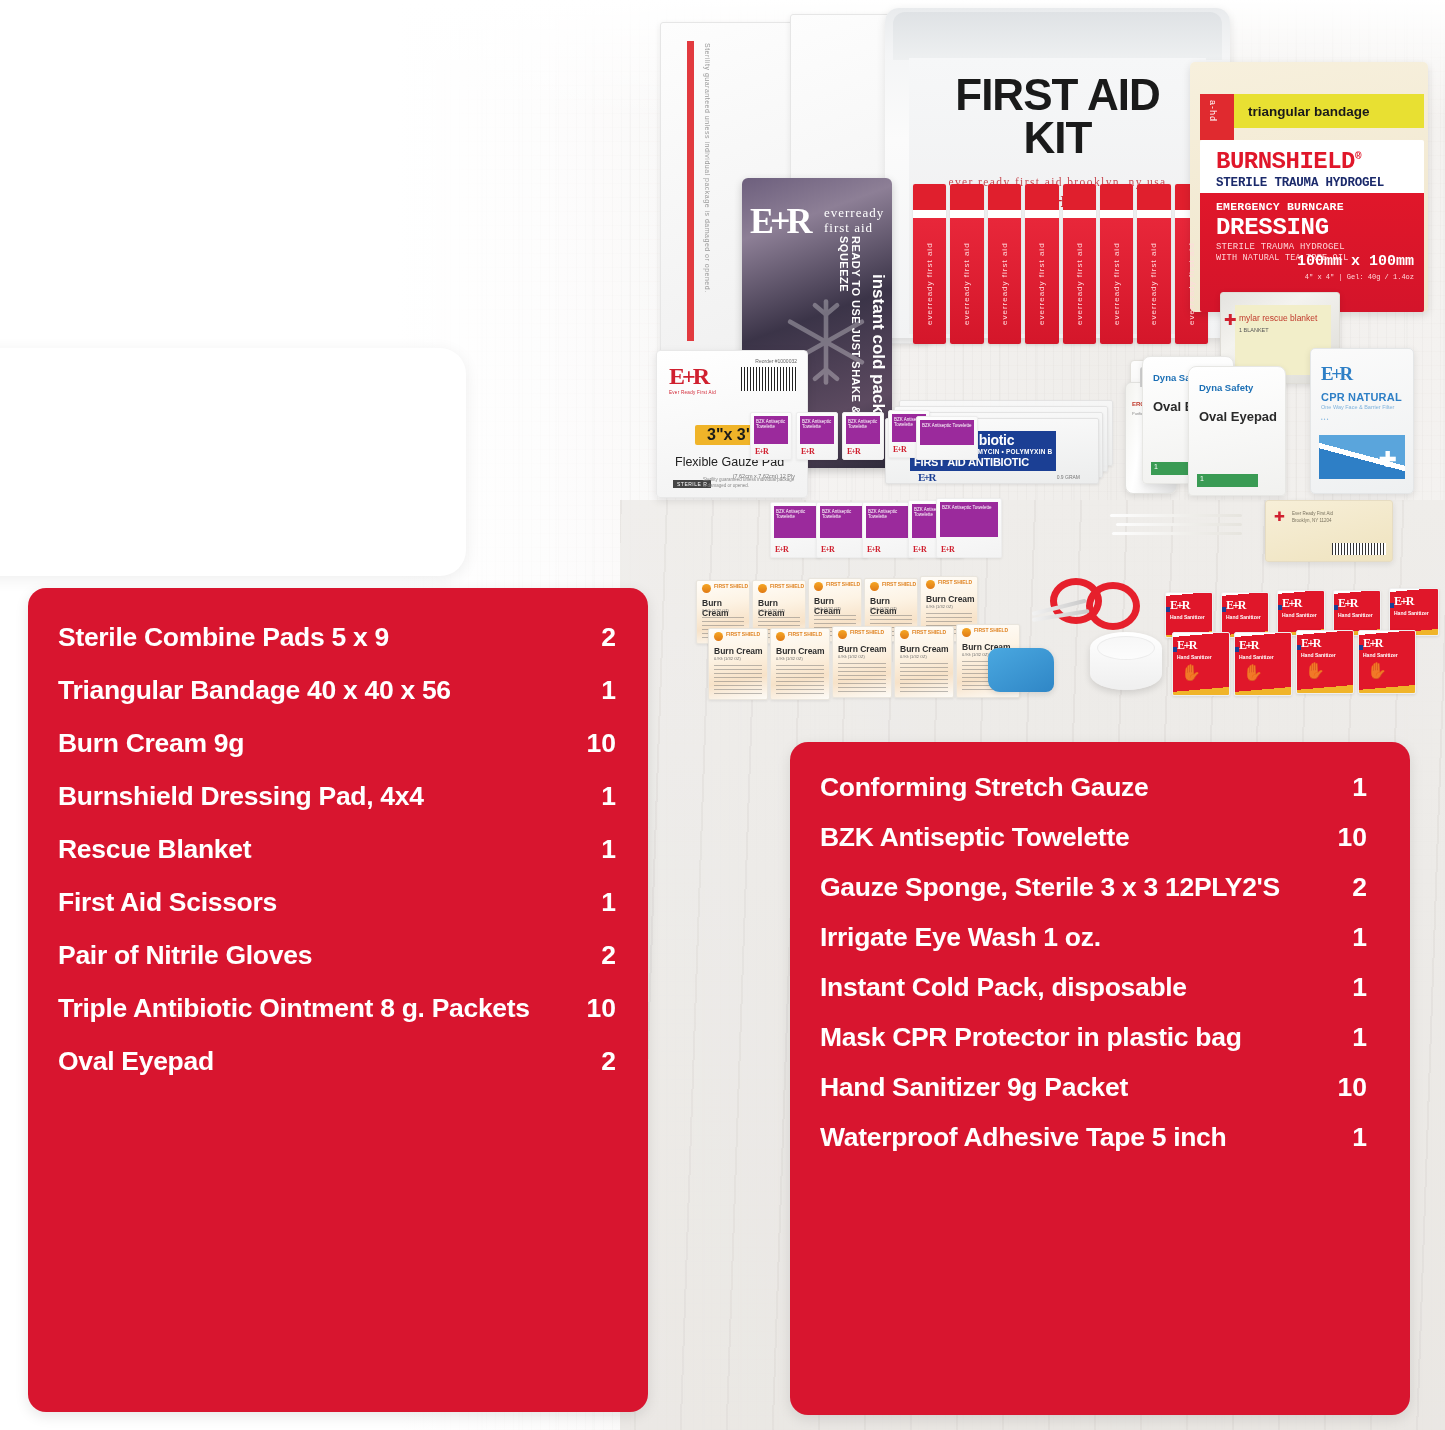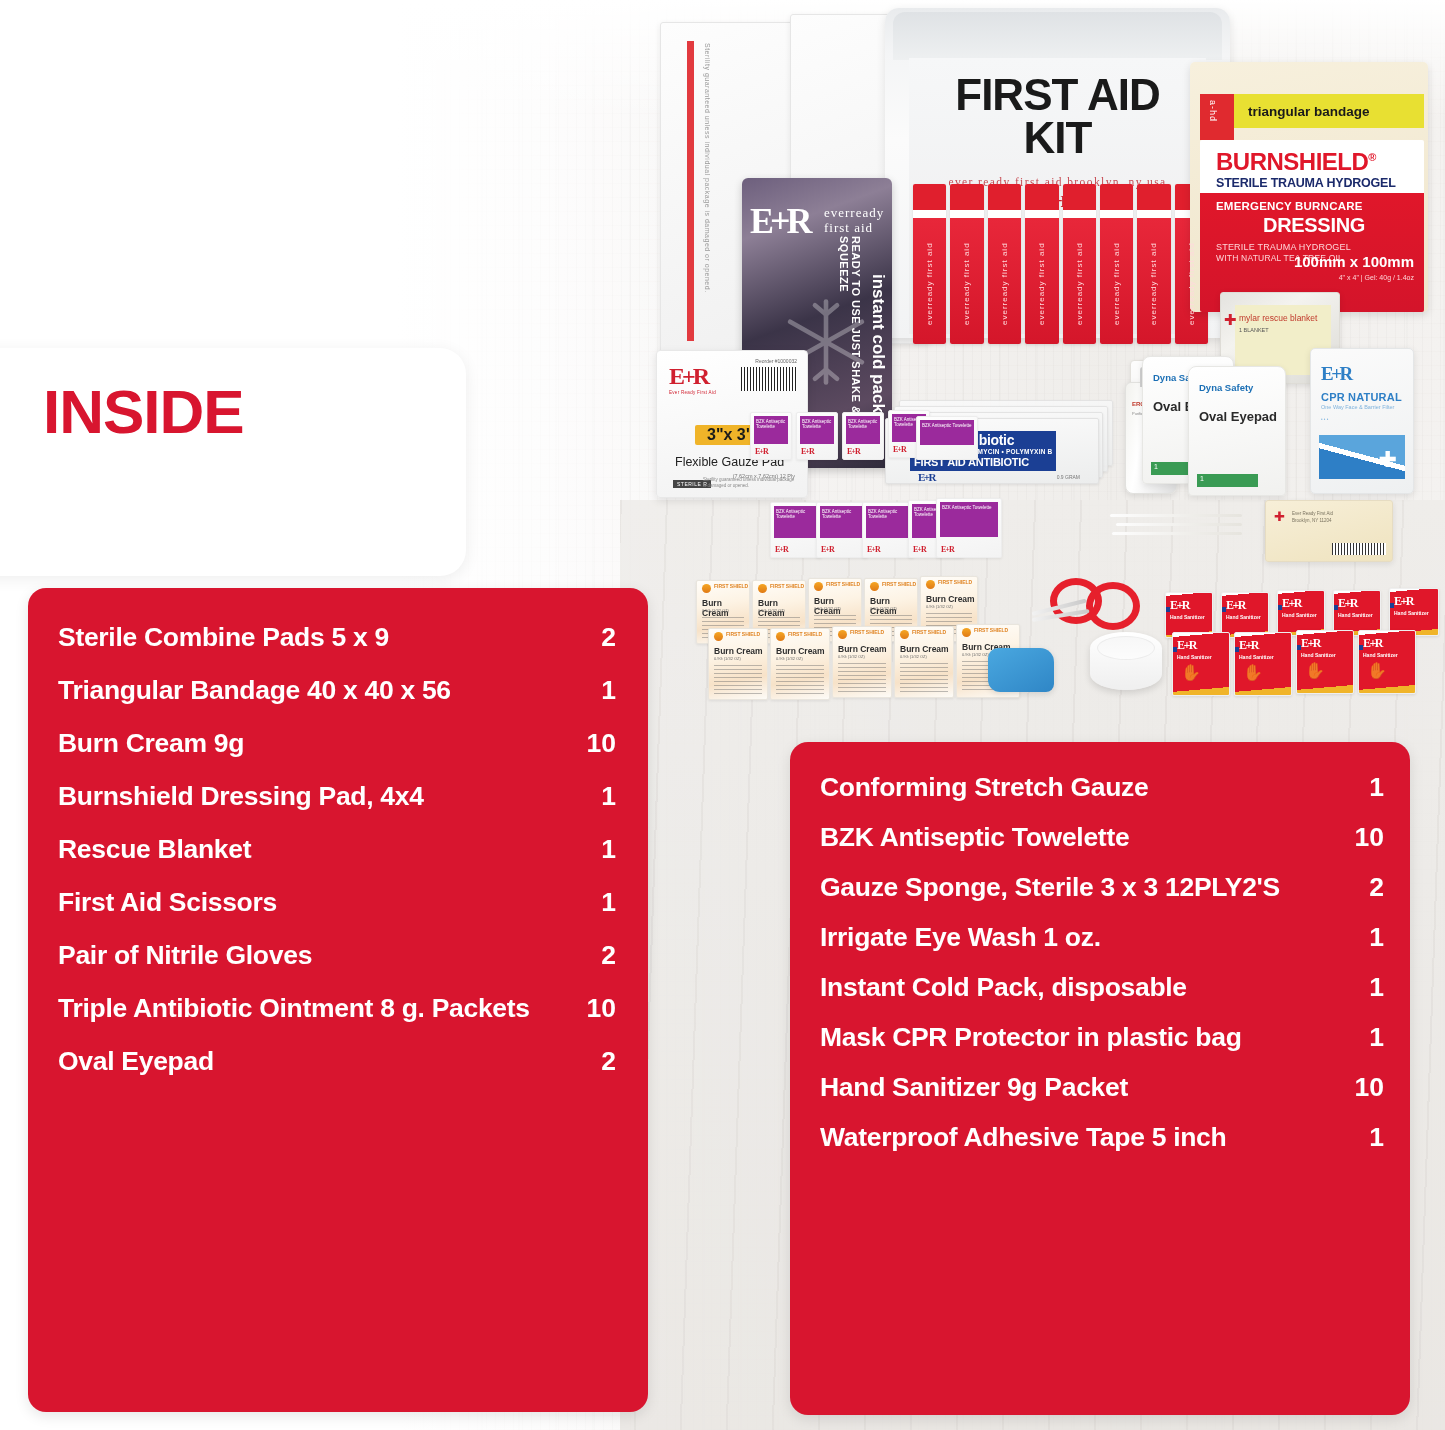--- a/index.html
+++ b/index.html
@@ -108,26 +108,27 @@
     left:570px;top:62px;width:238px;height:250px;border-radius:5px;
     background:linear-gradient(170deg,#f7f0dd,#efe5cb);box-shadow:0 3px 9px rgba(0,0,0,.12);
   }
   .tri-topbar{position:absolute;left:10px;top:32px;right:4px;height:34px;background:#e8e032;}
   .tri-redtab{position:absolute;left:10px;top:32px;width:34px;height:46px;background:#e02a2f;}
   .tri-ahd{position:absolute;left:18px;top:38px;writing-mode:vertical-rl;font-size:9px;color:#fff;letter-spacing:1px;}
   .tri-lbl{position:absolute;left:58px;top:42px;font-size:13.5px;font-weight:700;color:#1a1a1a;}
   .burn{
     position:absolute;left:10px;top:78px;right:4px;bottom:0;border-radius:2px;
     background:linear-gradient(180deg,#ffffff 0%,#ffffff 31%,#e0172a 31%,#d4142a 100%);
+    font-family:Liberation Mono, monospace;
   }
   .bs-name{position:absolute;left:16px;top:8px;font-size:24px;font-weight:800;color:#e0172a;letter-spacing:-.5px;}
   .bs-name sup{font-size:11px;}
   .bs-sub{position:absolute;left:16px;top:36px;font-size:12.5px;font-weight:700;color:#1b2a6b;letter-spacing:-.2px;}
   .bs-em{position:absolute;left:16px;top:60px;font-size:11.5px;font-weight:700;color:#fff;letter-spacing:.2px;}
-  .bs-dr{position:absolute;left:16px;top:74px;font-size:20px;font-weight:800;color:#fff;letter-spacing:-.3px;margin-left:47px;}
+  .bs-dr{position:absolute;left:16px;top:74px;font-size:24px;font-weight:800;color:#fff;letter-spacing:-.3px;}
   .bs-f1{position:absolute;left:16px;top:102px;font-size:9px;color:#ffd5d8;letter-spacing:.2px;}
   .bs-f2{position:absolute;left:16px;top:113px;font-size:8.5px;color:#ffd5d8;letter-spacing:.2px;}
   .bs-mm{position:absolute;right:10px;bottom:42px;font-size:15px;font-weight:700;color:#fff;}
   .bs-mm2{position:absolute;right:10px;bottom:31px;font-size:7px;color:#ffd5d8;}
 
   
   .mylar{
     left:600px;top:292px;width:120px;height:92px;border-radius:3px;
     background:linear-gradient(145deg,#e4e3df,#f4f3ef 35%,#dcdbd6);border:1px solid #dedcd6;
     box-shadow:0 2px 6px rgba(0,0,0,.10);
@@ -247,21 +248,21 @@
   }
   #title .l2{display:block;}
 
   
   .panel{
     position:absolute;background:#D8152F;border-radius:18px;
     box-shadow:0 4px 14px rgba(0,0,0,.10);
     box-sizing:border-box;color:#fff;
   }
   #panelLeft{left:28px;top:588px;width:620px;height:824px;padding:34px 32px 22px 30px;}
-  #panelRight{left:790px;top:742px;width:620px;height:673px;padding:30px 26px 22px 30px;}
+  #panelRight{left:790px;top:742px;width:620px;height:673px;padding:30px 43px 22px 30px;}
 
   .row{display:flex;align-items:flex-start;justify-content:space-between;gap:6px;}
   .rlabel{font-size:26.5px;font-weight:700;line-height:1.17;letter-spacing:-.3px;flex:1;}
   .rqty{font-size:26.5px;font-weight:700;line-height:1.17;flex:0 0 auto;min-width:34px;text-align:right;}
   #panelLeft .row{margin-bottom:22px;}
   #panelRight .row{margin-bottom:19px;}
   #panelLeft .row:last-child,#panelRight .row:last-child{margin-bottom:0;}
 </style>
 </head>
 <body>
@@ -615,21 +616,20 @@
       <div class="hs-tab"></div>
       <div class="hs-er">E+R</div>
       <div class="hs-n">Hand Sanitizer</div>
       <div class="hs-hand">✋</div>
     </div>
 
 </div>
 
 <div id="whiteCard"></div>
 <div id="title">
-  <span class="l2">INSIDE</span>
 </div>
 
 <div class="panel" id="panelLeft">
   <div class="row">
       <div class="rlabel">Sterile Combine Pads 5 x 9</div>
       <div class="rqty">2</div>
     </div>
   <div class="row">
       <div class="rlabel">Triangular Bandage 40 x 40 x 56</div>
       <div class="rqty">1</div>

